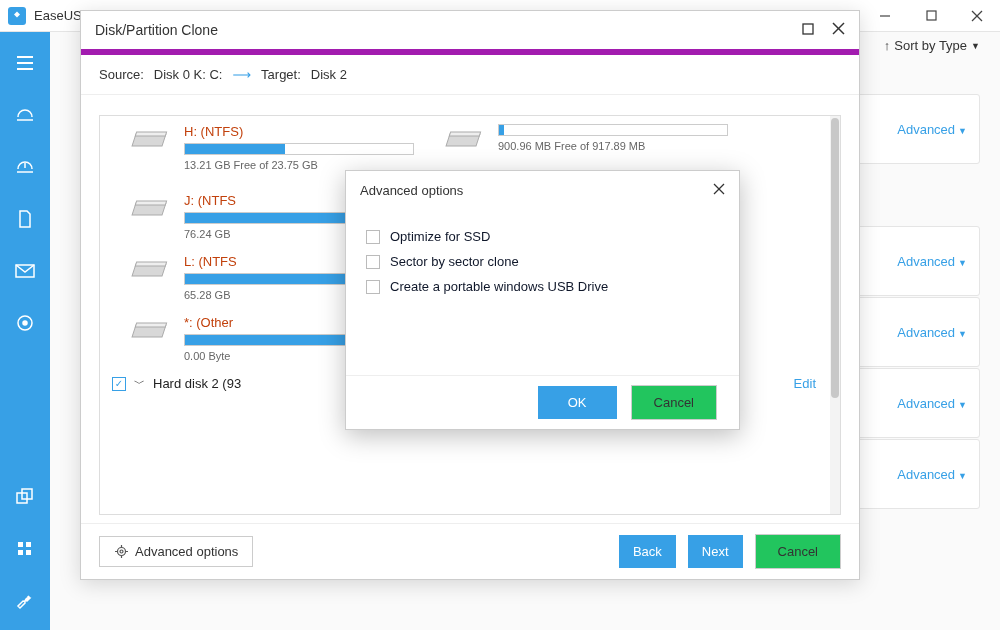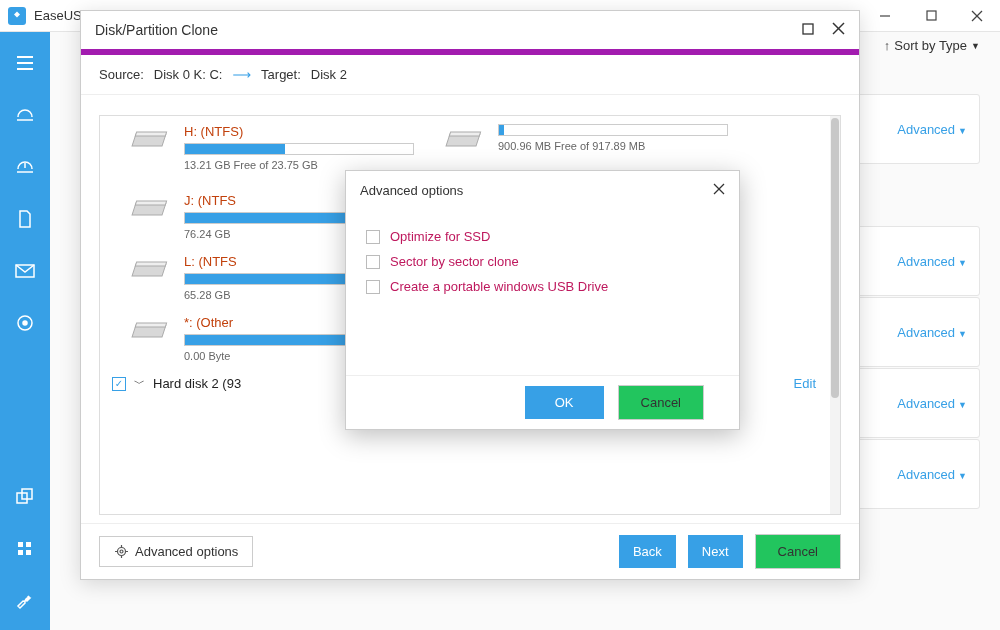--- a/index.html
+++ b/index.html
@@ -63,23 +63,23 @@
 .dialog-footer .advopt { border: 1px solid #ccc; padding: 7px 14px; font-size: 13px; color: #333; display: flex; align-items: center; gap: 6px; background: #fff; }
 .dialog-footer .spacer { flex: 1; }
 .btn-primary { background: #37a0e6; color: #fff; border: none; padding: 9px 14px; font-size: 13px; }
 .btn-secondary { background: #22c55e; color: #333; border: 1px solid #ccc; padding: 9px 22px; font-size: 13px; }
 
 
 .modal { position: absolute; top: 170px; left: 345px; width: 395px; height: 260px; background: #fff; border: 1px solid #ccc; box-shadow: 0 6px 24px rgba(0,0,0,0.25); }
 .modal-header { height: 38px; display: flex; align-items: center; padding: 0 14px; font-size: 13px; color: #333; }
 .modal-header .close { margin-left: auto; }
 .modal-body { padding: 10px 20px; }
-.modal-body .opt { display: flex; align-items: center; gap: 10px; margin: 10px 0; font-size: 13px; color: #be185d; }
+.modal-body .opt { display: flex; align-items: center; gap: 10px; margin: 10px 0; font-size: 13px; color: #0f172a; }
 .modal-body .opt .cb { width: 14px; height: 14px; border: 1px solid #bbb; }
-.modal-footer { position: absolute; bottom: 0; left:0; right:0; height: 54px; border-top: 1px solid #eee; display: flex; align-items: center; justify-content: flex-end; padding: 0 35px; gap: 14px; }
+.modal-footer { position: absolute; bottom: 0; left:0; right:0; height: 54px; border-top: 1px solid #eee; display: flex; align-items: center; justify-content: flex-end; padding: 0 22px; gap: 14px; }
 
 svg.diskshape { transform: skewX(-18deg); }
 </style>
 </head>
 <body>
 
 <div class="titlebar">
   <div class="logo">
     <svg viewBox="0 0 16 16" fill="#fff">
         <path d="M8 2l4 4-4 4-4-4z"></path>

